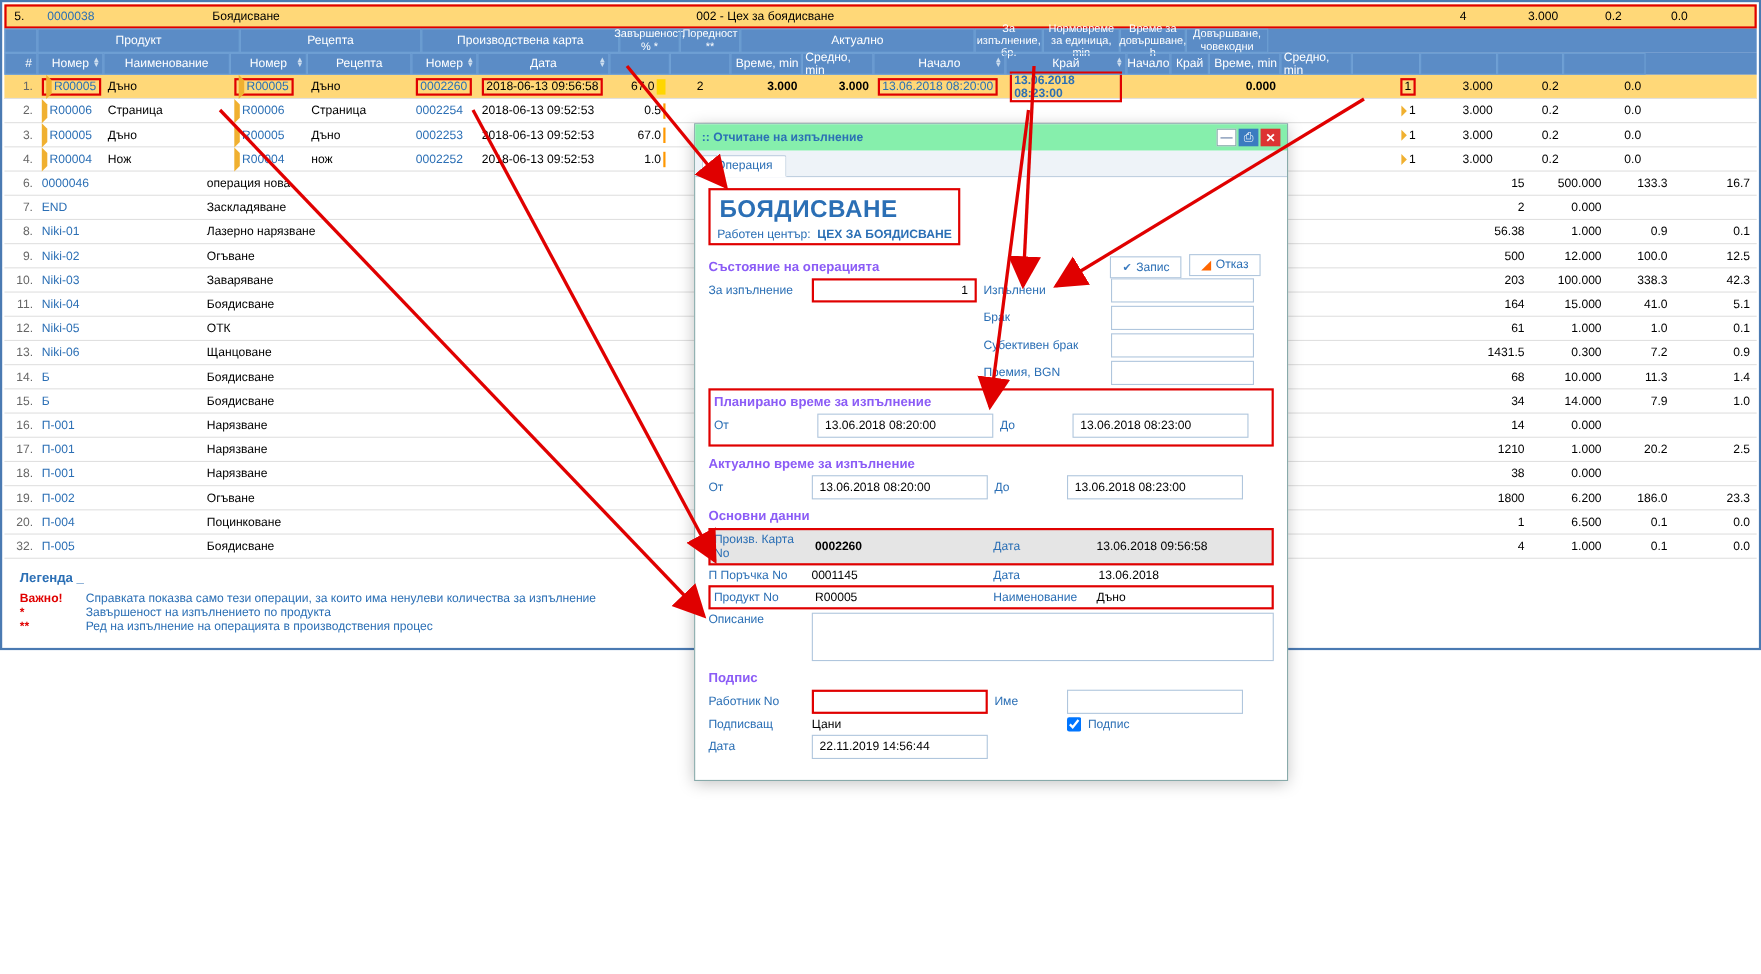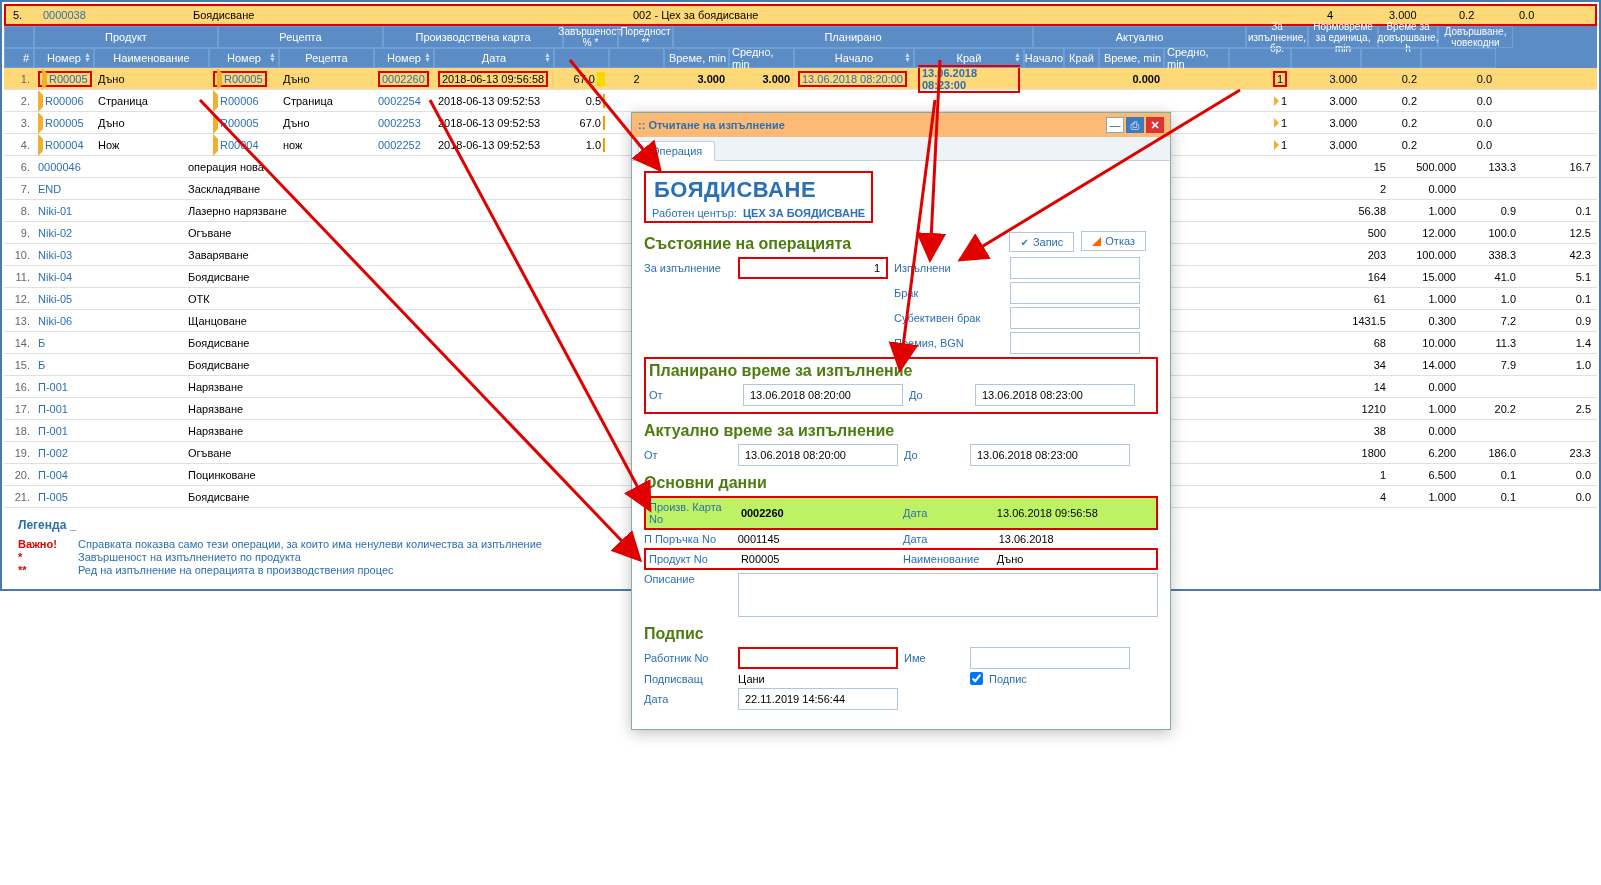--- a/index.html
+++ b/index.html
@@ -68,46 +68,46 @@
 
 
 .legend{padding:10px 14px;font-size:11px}
 .legend h4{color:#2b6fb5;font-size:12px;font-weight:bold;margin-bottom:6px}
 .legend .lr{display:flex;gap:12px;margin:1px 0}
 .legend .lk{color:#e00000;font-weight:bold;width:48px}
 .legend .lt{color:#2b6fb5}
 
 
 .dialog{position:absolute;left:631px;top:112px;width:540px;background:#fff;border:1px solid #8aa;box-shadow:0 3px 14px rgba(0,0,0,.25);font-size:11px;z-index:100}
-.dlg-title{background:#fdba74;display:flex;align-items:center;height:24px;padding:0 6px}
+.dlg-title{background:#86efac;display:flex;align-items:center;height:24px;padding:0 6px}
 .dlg-title .t{color:#2b6fb5;font-weight:bold;flex:1}
 .dlg-title .ico{width:18px;height:16px;display:inline-flex;align-items:center;justify-content:center;margin-left:2px;cursor:pointer}
 .ico-min{background:#fff;border:1px solid #8aa;color:#358}
 .ico-prn{background:#3b7bc0;color:#fff}
 .ico-cls{background:#d33;color:#fff;font-weight:bold}
 .tabbar{background:#eef3f8;padding:4px 6px 0;border-bottom:1px solid #c0d0e0}
 .tab{display:inline-block;background:#fff;border:1px solid #c0d0e0;border-bottom:1px solid #fff;padding:3px 12px;color:#2b6fb5;font-size:11px;border-radius:2px 2px 0 0;margin-bottom:-1px}
 .dlg-body{padding:8px 12px 16px}
 .opname{color:#2b6fb5;font-size:22px;font-weight:bold;letter-spacing:.5px;padding:2px}
 .wc{margin-top:2px}
 .wc .lbl{color:#2b6fb5}
 .wc .val{color:#2b6fb5;font-weight:bold}
-.sect{color:#4d7c0f;font-weight:bold;margin:8px 0 4px;font-size:16px}
+.sect{color:#8b5cf6;font-weight:bold;margin:8px 0 4px;font-size:12px}
 .btns{position:absolute;right:12px}
 .btn{display:inline-flex;align-items:center;gap:4px;background:#fff;border:1px solid #b0c6dd;padding:3px 10px;color:#2b6fb5;cursor:pointer;margin-left:4px}
 .btn .bi{font-size:10px}
 .bi-save{color:#3b7bc0}
 .bi-cancel{width:0;height:0;border-bottom:9px solid #f60;border-left:9px solid transparent;display:inline-block}
 .frow{display:flex;align-items:center;margin:3px 0;gap:6px}
 .frow .fl{color:#2b6fb5;width:88px}
 .frow .fl2{color:#2b6fb5;width:110px}
 .frow input[type=text]{border:1px solid #b0c6dd;padding:3px 6px;font-size:11px;height:22px}
 .frow textarea{border:1px solid #b0c6dd;padding:3px 6px;font-size:11px;resize:none}
 .hl-box{border:2px solid #e00000;padding:3px;margin:2px 0}
-.hl-box-y{background:#bef264}
+.hl-box-y{background:#e5e5e5}
 
 
 .ann{position:absolute;left:0;top:0;width:1601px;height:885px;pointer-events:none;z-index:200}
 
 
 .hlspan{border:2px solid #e00000;padding:0 2px;display:inline-block}
 </style>
 </head>
 <body>
 
@@ -125,21 +125,20 @@
   <div class="c-mh" style="padding-right:8px">0.0</div>
 </div>
 
 <div class="hdr hdr-row1">
   <div class="hdr-cell" style="width:30px"></div>
   <div class="hdr-cell" style="width:184px">Продукт</div>
   <div class="hdr-cell" style="width:165px">Рецепта</div>
   <div class="hdr-cell" style="width:180px">Производствена карта</div>
   <div class="hdr-cell multi" style="width:55px" rowspan="2">Завършеност, % *</div>
   <div class="hdr-cell multi" style="width:55px">Поредност **</div>
-  <div class="hdr-cell" style="width:360px">Планирано</div>
   <div class="hdr-cell" style="width:213px">Актуално</div>
   <div class="hdr-cell multi" style="width:62px">За изпълнение, бр.</div>
   <div class="hdr-cell multi" style="width:70px">Нормовреме за единица, min</div>
   <div class="hdr-cell multi" style="width:60px">Време за довършване, h</div>
   <div class="hdr-cell multi" style="width:75px">Довършване, човекодни</div>
 </div>
 
 <div class="hdr hdr-row2">
   <div class="hdr-cell c-idx">#</div>
   <div class="hdr-cell c-num">
@@ -460,21 +459,21 @@
         <div class="on">20.</div>
     <div class="ol"><a>П-004</a></div>
     <div class="od">Поцинковане</div>
     <div class="os"></div>
     <div class="oq">1</div>
     <div class="onorm">6.500</div>
     <div class="ofin">0.1</div>
     <div class="omh">0.0</div>
       </div>
       <div class="orow">
-        <div class="on">21.</div>
+        <div class="on">32.</div>
     <div class="ol"><a>П-005</a></div>
     <div class="od">Боядисване</div>
     <div class="os"></div>
     <div class="oq">4</div>
     <div class="onorm">1.000</div>
     <div class="ofin">0.1</div>
     <div class="omh">0.0</div>
       </div>
     </div>
 

